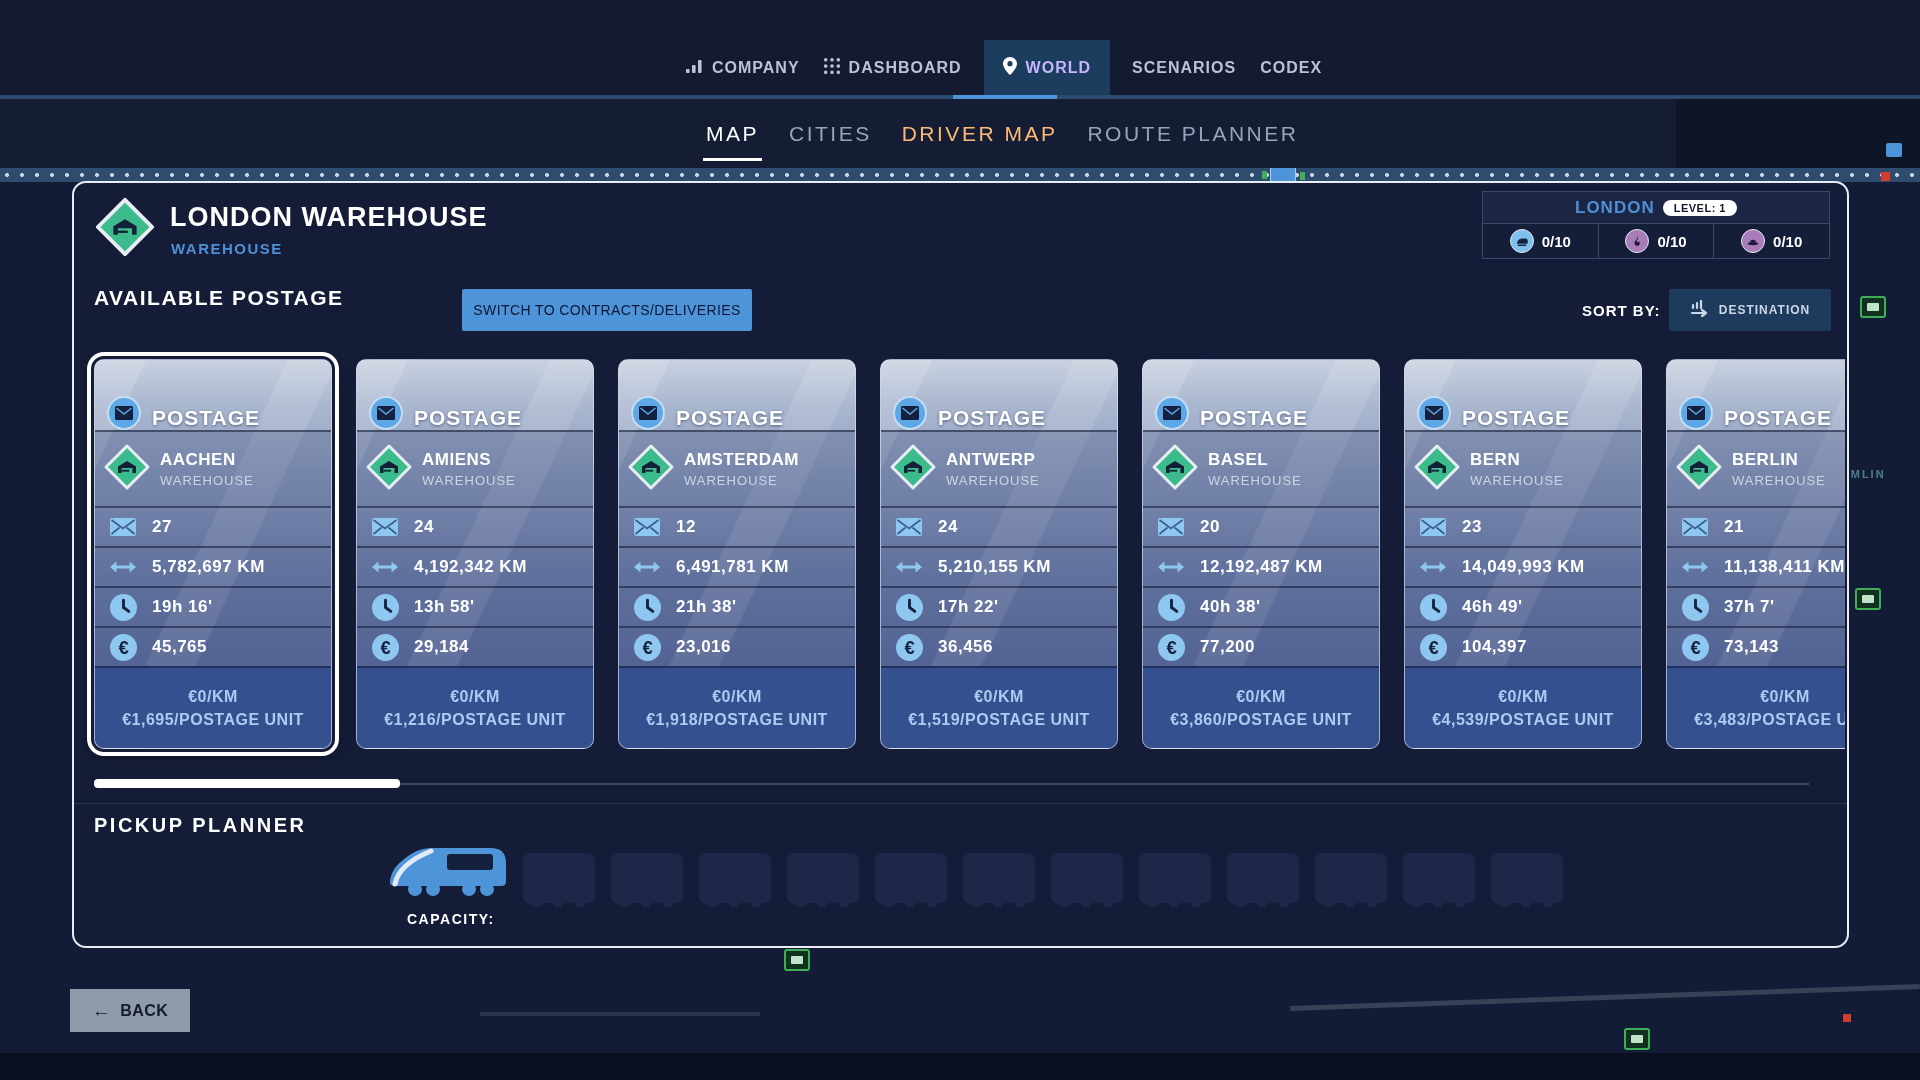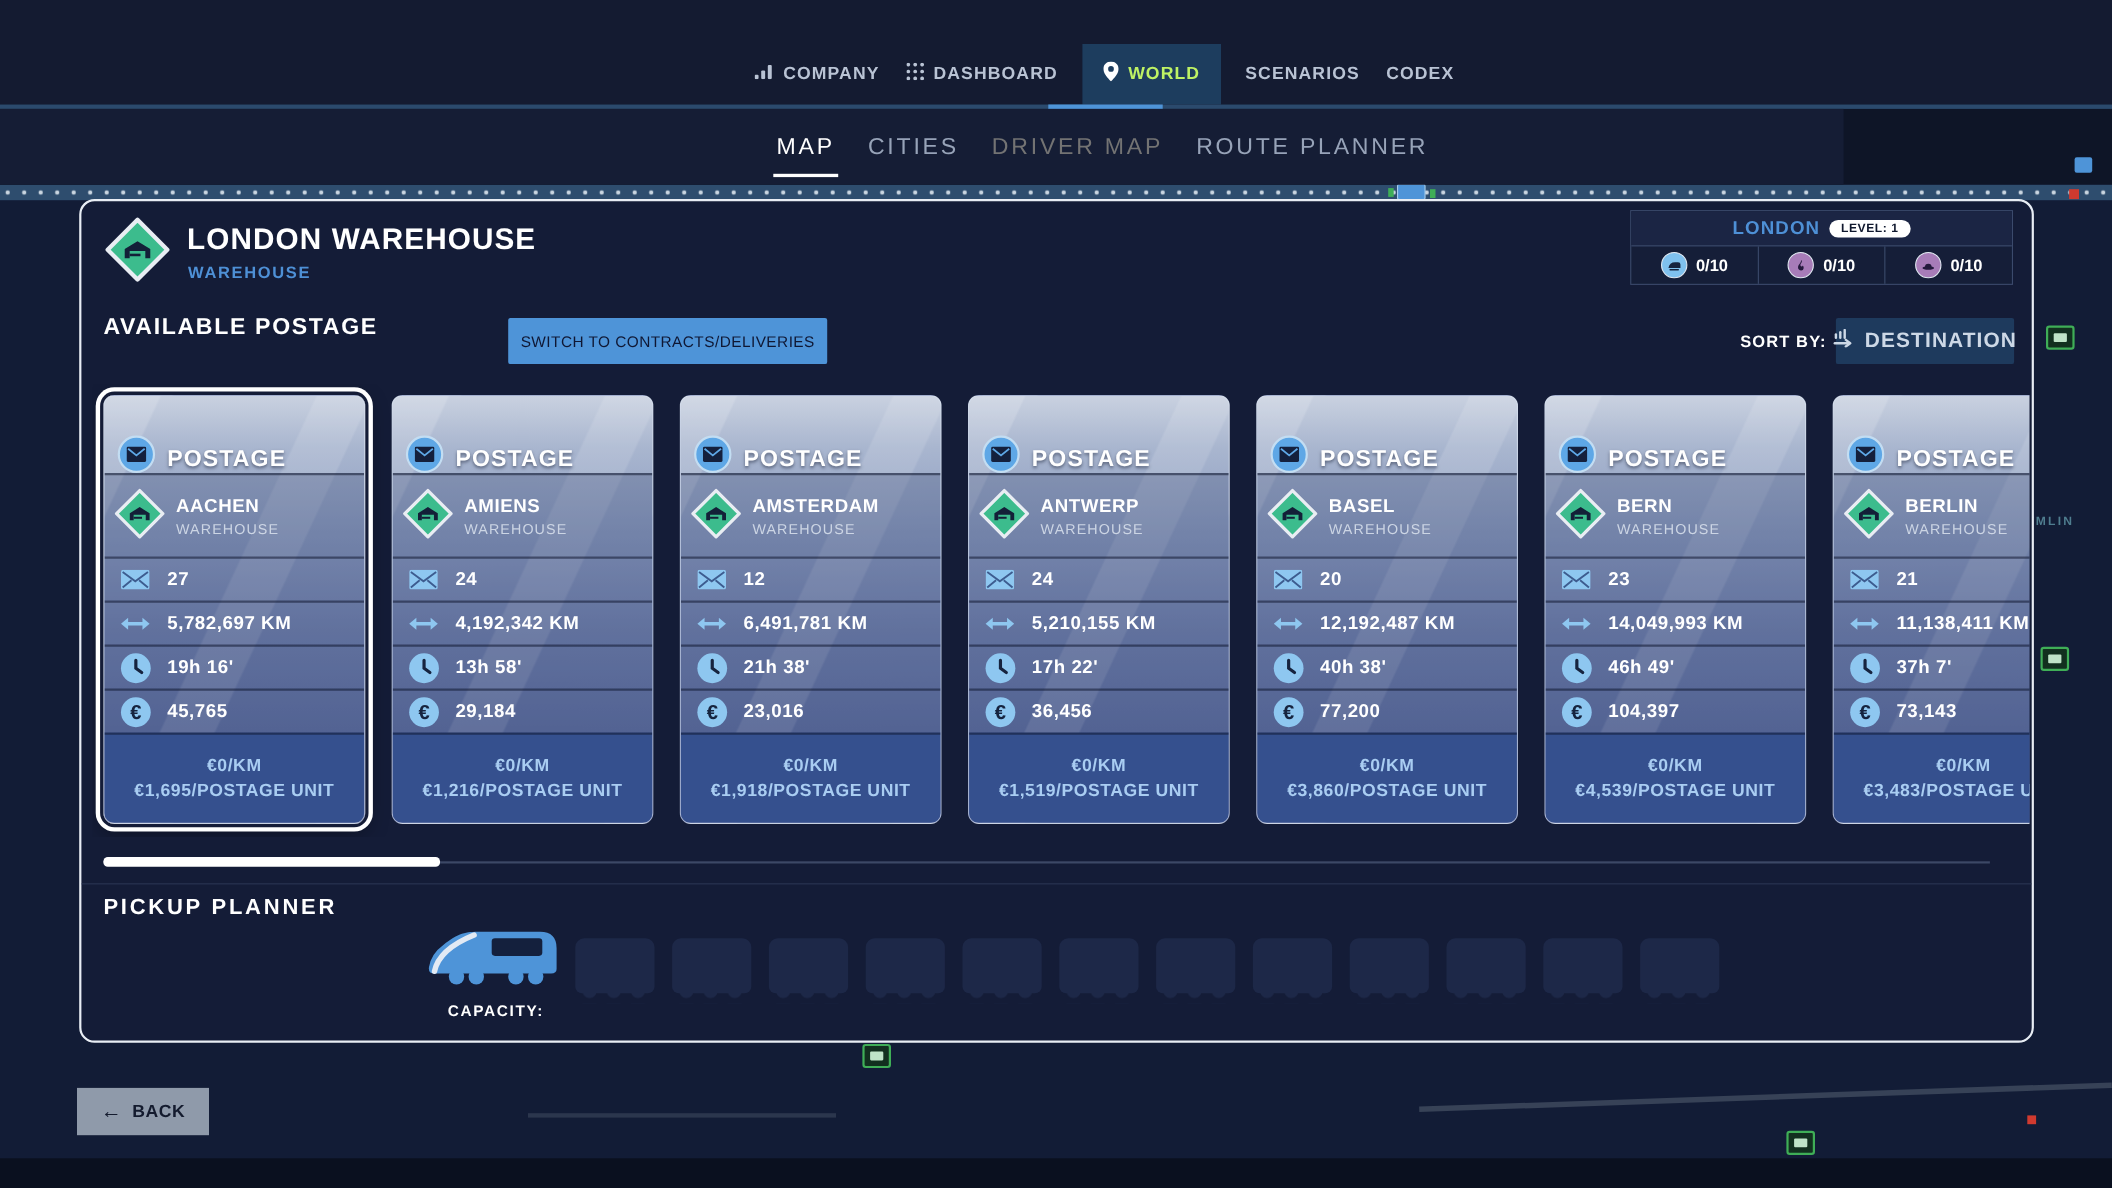--- a/index.html
+++ b/index.html
@@ -4,31 +4,31 @@
 <style>
   * { margin:0; padding:0; box-sizing:border-box; }
   html,body { width:1920px; height:1080px; overflow:hidden; }
   body { position:relative; background:#0e1527; font-family:"Liberation Sans","DejaVu Sans",sans-serif; color:#fff; }
   .abs { position:absolute; }
 
   
   .topbar { position:absolute; top:0; left:0; width:1920px; height:95px; background:#141b31; z-index:3; }
   .nav { position:absolute; left:684px; top:40px; height:55px; display:flex; align-items:stretch; gap:20px; }
   .nav-item { display:flex; align-items:center; gap:9px; color:#b9c3d4; font-weight:bold; font-size:16px; letter-spacing:1px; cursor:pointer; padding:0 2px; }
-  .nav-item.active { background:#1d3d5e; color:#bef264; padding:1px 19px; }
+  .nav-item.active { background:#1d3d5e; color:#c4b5fd; padding:1px 19px; }
   .nav-line { position:absolute; top:95px; left:0; width:1920px; height:4px; background:#2b4a6d; z-index:3; }
   .nav-line-accent { position:absolute; left:953px; top:0; width:104px; height:4px; background:#4e94d8; }
 
   
   .subbar { position:absolute; top:99px; left:0; width:1676px; height:69px; background:#151d35; z-index:3; }
   .subnav { position:absolute; left:706px; top:0; height:69px; display:flex; gap:30px; }
   .subnav-item { position:relative; display:flex; align-items:center; height:100%; font-size:21px; letter-spacing:2.5px; color:#97a3b8; cursor:pointer; }
   .subnav-item.active { color:#fff; }
   .subnav-item.active::after { content:""; position:absolute; left:-3px; right:-3px; bottom:7px; height:3px; background:#fff; }
-  .subnav-item.disabled { color:#737373; }
+  .subnav-item.disabled { color:#fdba74; }
 
   
   .band { position:absolute; top:168px; left:0; width:1920px; height:14px; background:#2e4d6e; z-index:1;
     background-image:radial-gradient(circle at 7px 7px, #c9d5e0 1.6px, rgba(0,0,0,0) 2.3px); background-size:15px 14px; }
   .map-bg { position:absolute; top:168px; left:0; width:1920px; height:912px; background:#121c36; z-index:0; }
   .bottom-strip { position:absolute; top:1053px; left:0; width:1920px; height:27px; background:#0a101f; z-index:1; }
   .deco { position:absolute; }
   .road { background:#5c6878; opacity:.5; }
   .gicon { width:26px; height:22px; background:#12301f; border:2px solid #3fae57; border-radius:3px; }
   .gicon::after { content:""; display:block; width:12px; height:8px; margin:5px auto 0; background:#bfe4c8; border-radius:1px; }
@@ -49,21 +49,21 @@
   .badge-cell { flex:1; display:flex; align-items:center; justify-content:center; gap:8px; font-weight:bold; font-size:15px; cursor:default; }
   .badge-cell + .badge-cell { border-left:1px solid #3b4a6c; }
   .stat-circle { width:24px; height:24px; border-radius:50%; border:1.5px solid #dfe7f0; display:flex; align-items:center; justify-content:center; }
   .stat-blue { background:#7fc1ee; } .stat-purple { background:#a77cb8; }
 
   .sec-heading { left:20px; top:103px; font-size:21px; font-weight:bold; letter-spacing:1.5px; }
   .switch-btn { left:388px; top:106px; width:290px; height:42px; background:#4e94d8; color:#0f1733; font-weight:normal;
     font-size:14px; letter-spacing:.4px; display:flex; align-items:center; justify-content:center; border-radius:2px; cursor:pointer; }
   .sort-label { left:1508px; top:119px; font-size:15px; font-weight:bold; letter-spacing:1px; }
   .dest-btn { left:1595px; top:106px; width:162px; height:42px; background:#1e3a5d; color:#cdd8e6; font-weight:bold;
-    font-size:19px; letter-spacing:1px; display:flex; align-items:center; justify-content:center; gap:9px; border-radius:2px; cursor:pointer; }
+    font-size:12px; letter-spacing:1px; display:flex; align-items:center; justify-content:center; gap:9px; border-radius:2px; cursor:pointer; }
 
   
   .cards-row { position:absolute; left:10px; top:166px; right:2px; height:412px; display:flex; gap:24px;
     padding:10px 0 10px 10px; overflow:hidden; align-items:flex-start; }
   .card { width:238px; height:390px; flex:0 0 auto; border-radius:10px; overflow:hidden; position:relative;
     border:1px solid rgba(214,223,238,.6); display:flex; flex-direction:column; cursor:pointer;
     background:
       linear-gradient(115deg, rgba(255,255,255,.16) 12%, rgba(255,255,255,0) 12.5% 46%, rgba(255,255,255,.12) 46.5% 58%, rgba(255,255,255,0) 58.5%),
       linear-gradient(180deg,#c9d1e0 0%,#a9b6cf 12%,#8d9dc1 32%,#7182ae 55%,#5f70a1 78%,#5868a0 100%); }
   .card.selected { box-shadow:0 0 0 3px #141c37, 0 0 0 7px #fff, 0 6px 20px rgba(0,0,0,.45); }

